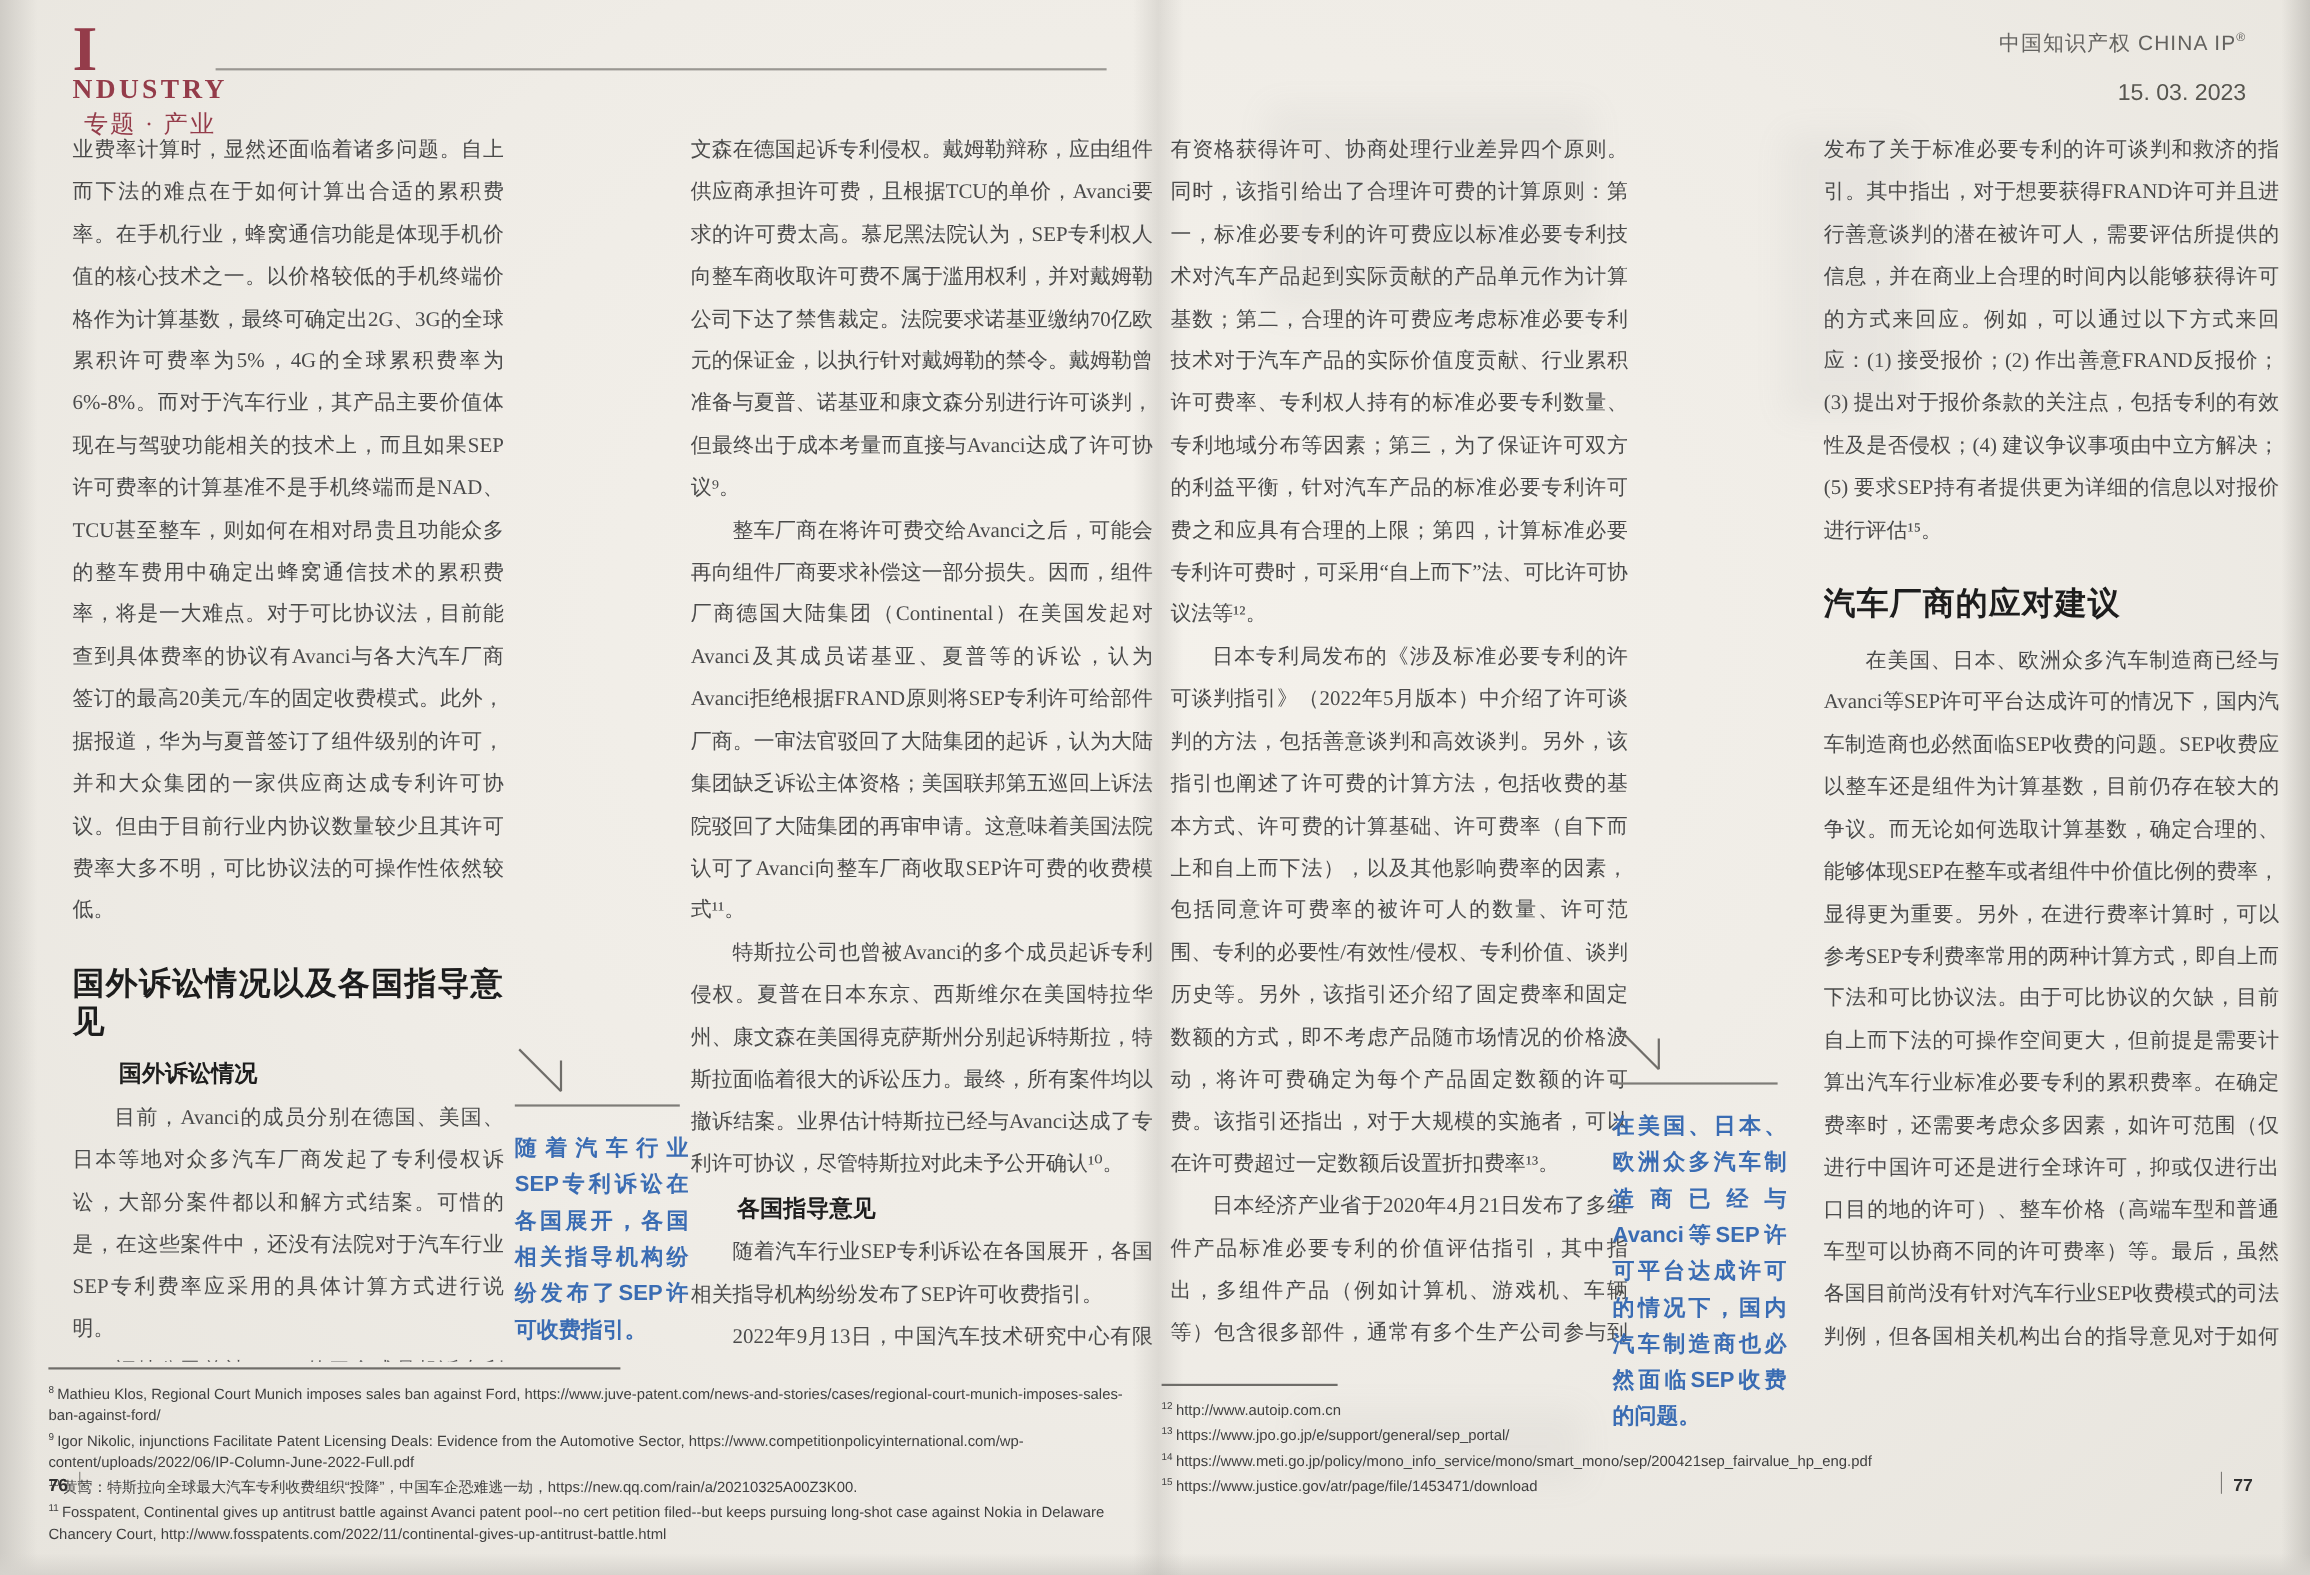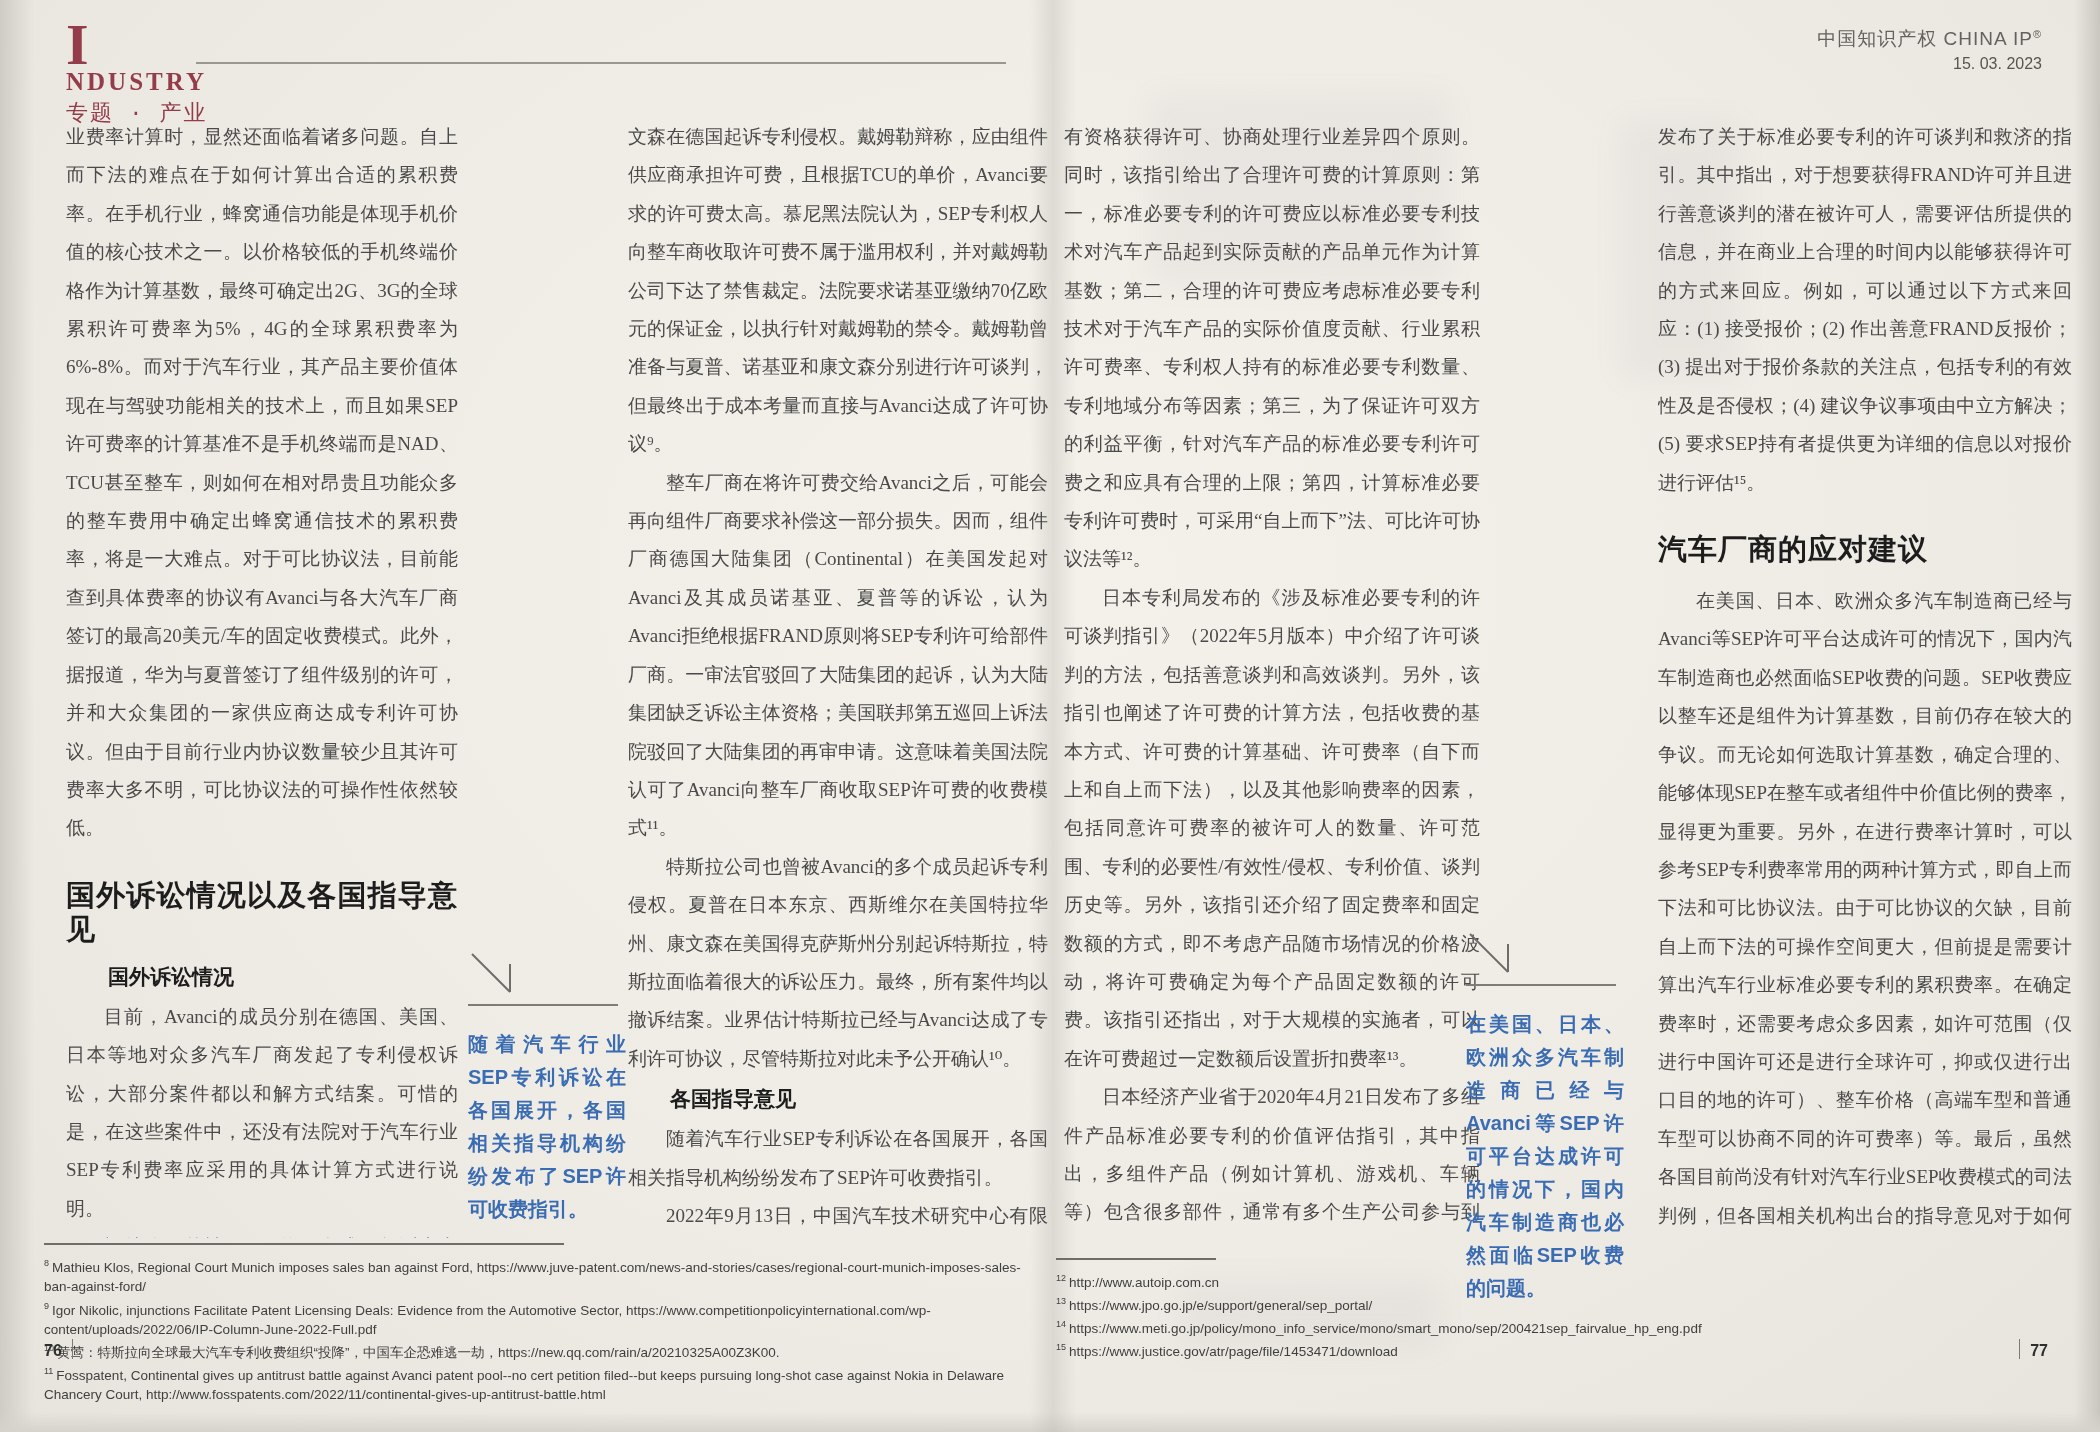--- a/index.html
+++ b/index.html
@@ -16,27 +16,27 @@
         background:linear-gradient(0deg,#d6d3cd 0%,rgba(240,237,231,0) 100%);}
   .fold{position:absolute;left:1030px;top:0;width:46px;height:100%;
         background:linear-gradient(90deg,rgba(190,187,181,0) 0%,rgba(185,182,176,.35) 50%,rgba(190,187,181,0) 100%);}
   
   .ghost{position:absolute;background:#8a8a8a;filter:blur(14px);opacity:.07;border-radius:8px;}
 
   
   .hdr-left{position:absolute;left:66px;top:22px;}
   .initial{font-size:58px;line-height:46px;font-weight:bold;color:#943c4a;float:left;margin-right:8px;}
   .hdr-en{font-size:25px;letter-spacing:3px;color:#943c4a;font-weight:bold;}
-  .hdr-cn{font-size:22px;color:#943c4a;font-family:Liberation Mono, monospace;margin-top:2px;letter-spacing:2px;}
+  .hdr-cn{font-size:22px;color:#943c4a;font-family:Liberation Serif, serif;margin-top:2px;letter-spacing:2px;text-align:center;}
   .hdr-rule{position:absolute;left:196px;top:62px;width:810px;height:2px;background:#9a9792;}
   .hdr-right{position:absolute;right:58px;top:26px;text-align:right;color:#63625f;
              font-family:"Liberation Sans",sans-serif;}
   .mag{font-size:19px;letter-spacing:1px;}
   .mag sup{font-size:11px;}
-  .date{font-size:16px;margin-top:3px;color:#56554f;}
+  .date{font-size:21px;margin-top:21px;color:#56554f;}
 
   
   .col{position:absolute;top:118px;height:1120px;overflow:hidden;
        font-size:19px;line-height:38.4px;text-align:justify;color:#4a4a4a;}
   #col1{left:66px;width:392px;}
   #col2{left:628px;width:420px;}
   #col3{left:1064px;width:416px;}
   #col4{left:1658px;width:414px;}
   .para{margin:0;text-indent:2em;}
   .para.noindent{text-indent:0;}

